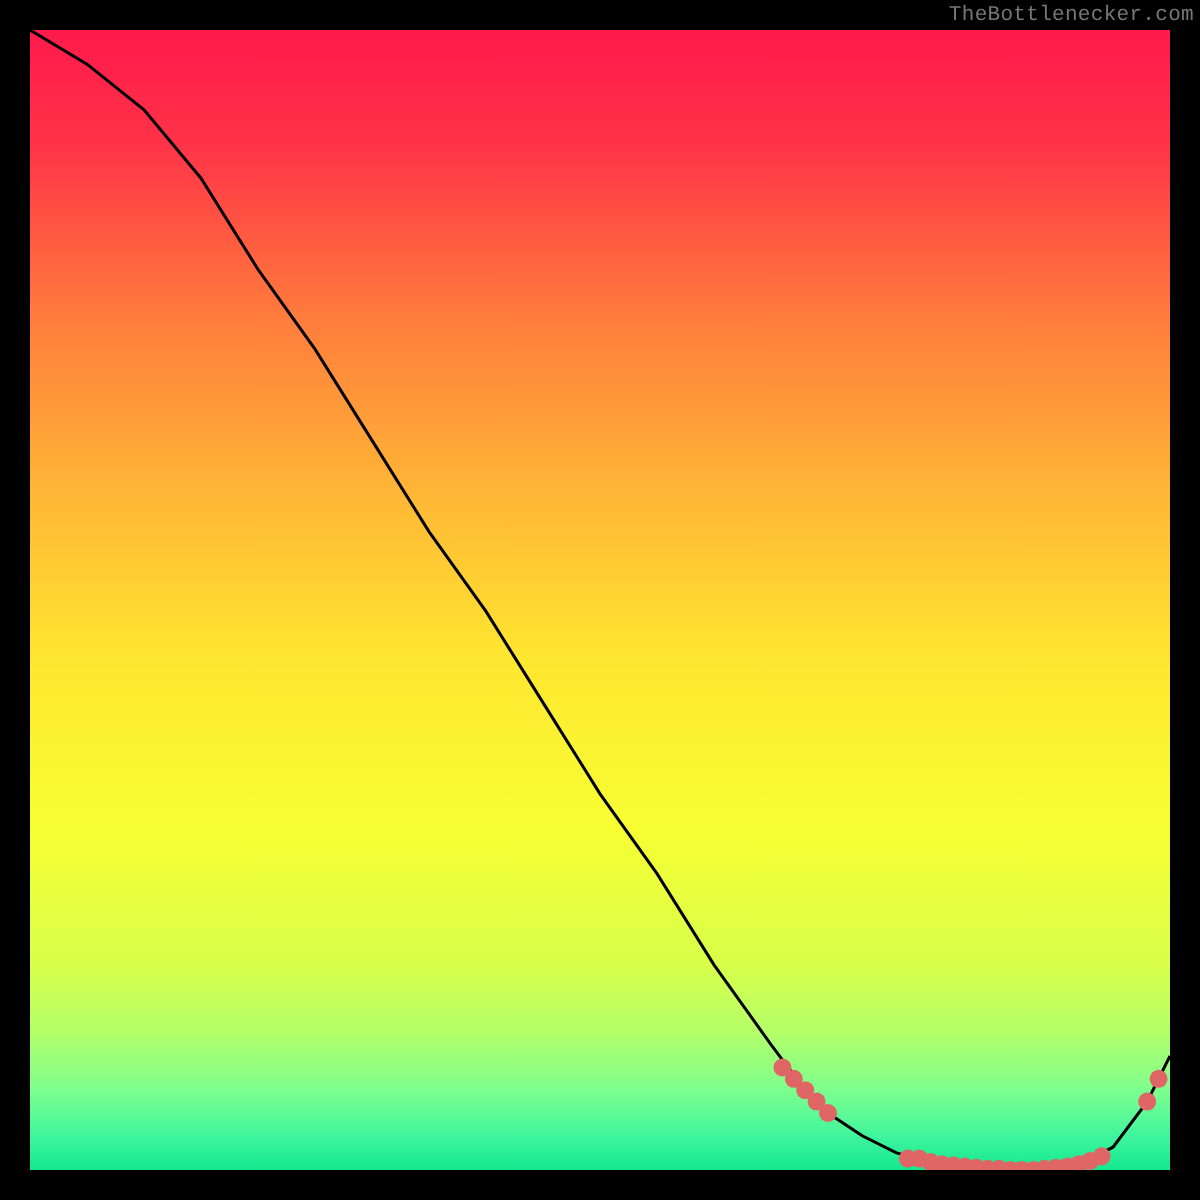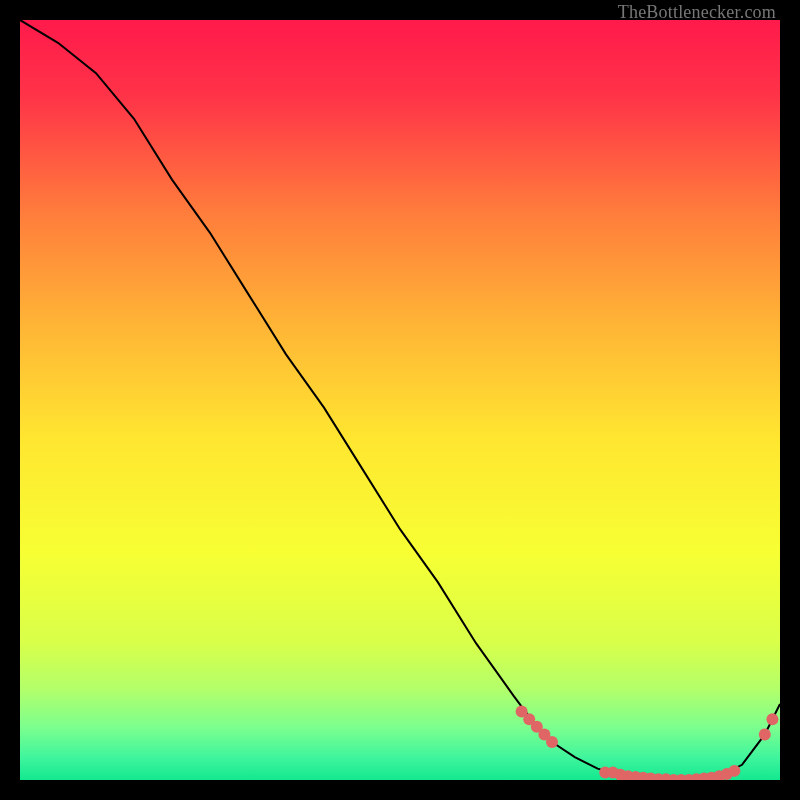--- a/index.html
+++ b/index.html
@@ -24,23 +24,23 @@
     height: 760px;
   }
   .plot svg {
     display: block;
     width: 760px;
     height: 760px;
   }
   .attribution {
     position: absolute;
     top: 2px;
-    right: 24px;
-    font-family: Liberation Serif, serif;
-    font-size: 18px;
+    right: 4px;
+    font-family: Liberation Mono, monospace;
+    font-size: 14px;
     color: #777777;
     letter-spacing: 0.2px;
   }
 </style>
 </head>
 <body>
 
 <div class="wrap">
   <div class="attribution">TheBottlenecker.com</div>
 

